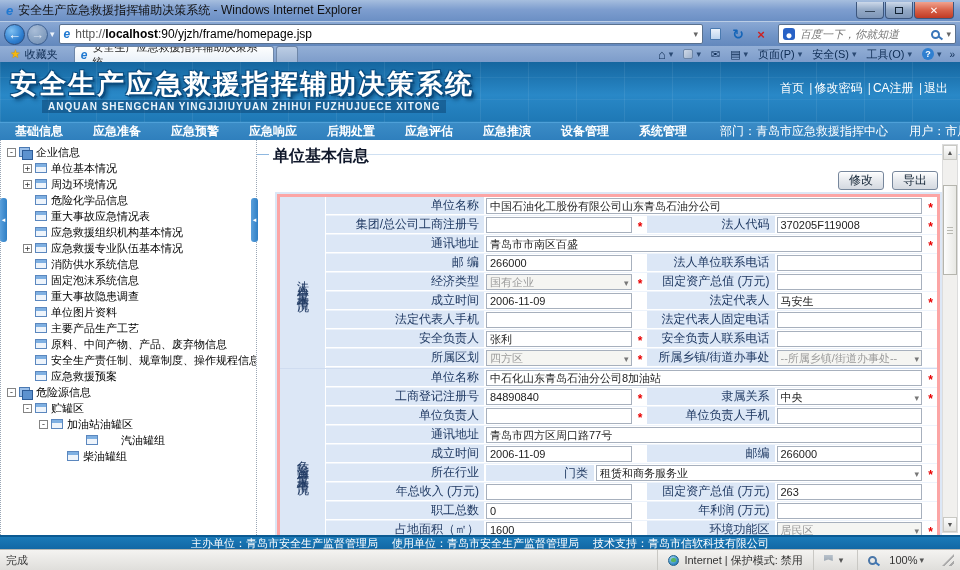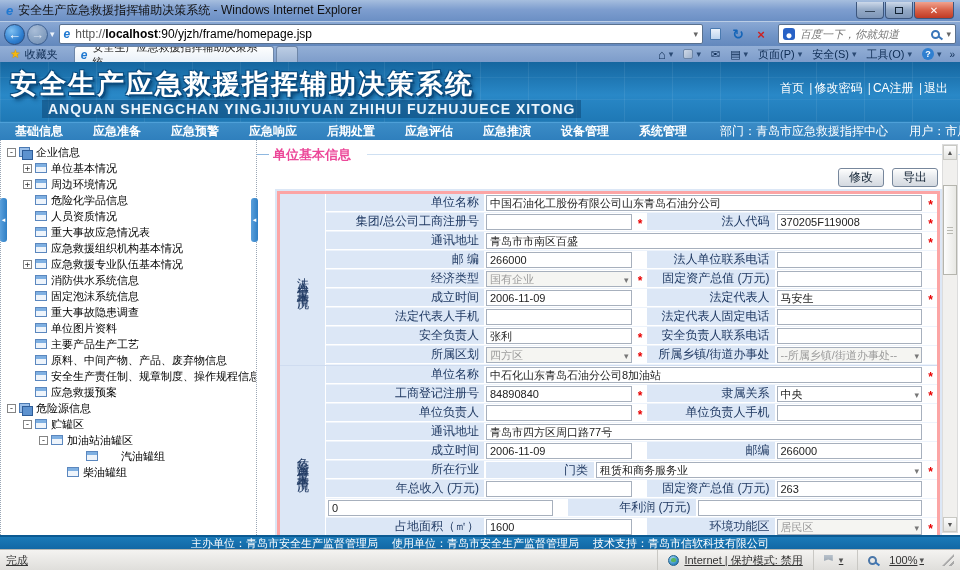--- a/index.html
+++ b/index.html
@@ -60,21 +60,21 @@
     display:flex; align-items:center; justify-content:center; }
   .chev2 { font-size:10px; padding:0 3px; color:#0d2b52; }
 
   
   .appheader { height:60px; background:linear-gradient(180deg,#15669f,#2988c7 55%,#1e78b5); position:relative; overflow:hidden; }
   .appheader::before { content:""; position:absolute; inset:0;
     background:repeating-linear-gradient(90deg,rgba(255,255,255,.07) 0 1px,transparent 1px 48px),
                repeating-linear-gradient(0deg,rgba(255,255,255,.05) 0 1px,transparent 1px 22px); }
   .apptitle { position:absolute; left:10px; top:4px; color:#fff; font-size:27px; font-weight:bold; letter-spacing:2px;
     text-shadow:2px 2px 0 #0a4c80, -1px -1px 0 #0a4c80, 1px -1px 0 #0a4c80, -1px 1px 0 #0a4c80, 3px 3px 4px #063a63; }
-  .appsub { position:absolute; left:42px; top:38px; color:#eaf4fc; font-size:14px; font-weight:bold; letter-spacing:1px;
+  .appsub { position:absolute; left:42px; top:38px; color:#eaf4fc; font-size:10px; font-weight:bold; letter-spacing:1px;
     background:rgba(8,60,105,.45); padding:1px 6px; }
   .hdrlinks { position:absolute; right:10px; top:18px; color:#fff; font-size:12px; }
   .hdrlinks span.lnk { cursor:pointer; padding:0 2px; }
   .hdrlinks span.sep { opacity:.9; }
 
   .menubar { height:18px; background:linear-gradient(180deg,#3b8cc6,#2f7fbd); display:flex; align-items:flex-end;
     color:#fff; font-size:12px; font-weight:bold; border-top:1px solid #4ea0d8; }
   .menubar .mitem { padding:0 15px; cursor:pointer; white-space:nowrap; }
   .menubar .mright { margin-left:auto; font-weight:normal; padding-right:8px; white-space:nowrap; }
   .menubar .mright span { margin-left:18px; }
@@ -90,21 +90,21 @@
   .ic-folders { width:13px; height:11px; position:relative; margin-right:4px; flex:none; }
   .ic-folders::before { content:""; position:absolute; left:0; top:0; width:9px; height:8px; background:#9cc0ea; border:1px solid #4a79b2; }
   .ic-folders::after { content:""; position:absolute; left:3px; top:3px; width:9px; height:8px; background:#5d92cf; border:1px solid #2d5c98; }
   .ic-table { width:12px; height:10px; border:1px solid #5b87be; margin-right:4px; flex:none;
     background:linear-gradient(180deg,#7fb0e2 0 3px,#eef4fb 3px),linear-gradient(90deg,#eef4fb 0 5px,#c7d9ef 5px 6px,#eef4fb 6px); }
   .splitpill { position:absolute; width:7px; height:44px; background:linear-gradient(90deg,#5aa0dc,#2f7fc5); border-radius:3px;
     top:58px; color:#fff; font-size:7px; display:flex; align-items:center; justify-content:center; cursor:pointer; z-index:5; }
   .pill-left { left:0; } .pill-right { left:251px; }
 
   .content { flex:1; position:relative; padding:6px 20px 0 10px; overflow:hidden; }
-  .legend { color:#ec4899; font-weight:bold; font-size:13px; position:relative; padding-left:6px; }
+  .legend { color:#0f172a; font-weight:bold; font-size:16px; position:relative; padding-left:6px; }
   .legend::before { content:""; position:absolute; left:-10px; top:8px; width:12px; height:1px; background:#8fb8e0; }
   .legend::after { content:""; position:absolute; left:100px; right:-20px; top:8px; height:1px; background:#cfe0f2; }
   .btnrow { display:flex; justify-content:flex-end; gap:8px; margin:4px 2px 4px 0; }
   .btn { min-width:46px; height:19px; border:1px solid #77879c; border-radius:3px; font-size:12px; color:#123;
     background:linear-gradient(180deg,#fefefe,#e8ebef 45%,#d4d9e0); box-shadow:inset 0 1px 0 #fff;
     display:flex; align-items:center; justify-content:center; padding:0 8px; cursor:pointer; }
 
   .formtable { border:3px solid #fca5a5; background:#fff; outline:2px solid #dce7f6; outline-offset:-0px; margin-left:10px; }
   .fsec { display:flex; border-bottom:1px solid #cfdcf0; }
   .fstrip { width:46px; background:#dce7f6; border-right:1px solid #fff; display:flex; align-items:center; justify-content:center; }
@@ -131,21 +131,21 @@
   .vsb .arr.dn { position:absolute; bottom:0; left:0; right:0; }
   .vsb .thumb { position:absolute; top:40px; left:0; right:0; height:90px; border:1px solid #b5b5ae;
     background:linear-gradient(90deg,#fdfdfd,#e8e8e4); }
   .vsb .thumb::after { content:""; position:absolute; left:3px; right:3px; top:40px; height:8px;
     background:repeating-linear-gradient(0deg,#b9b9b2 0 1px,transparent 1px 3px); }
 
   
   .footerbar { height:14px; background:linear-gradient(180deg,#1a7ab8,#1268a5); border-top:2px solid #0b5a92;
     color:#fff; font-size:11px; display:flex; align-items:center; justify-content:center; gap:14px; white-space:nowrap; }
   .statusbar { height:21px; background:linear-gradient(180deg,#f4f3f1,#dfdedb); border-top:1px solid #b7b7b2;
-    display:flex; align-items:center; font-size:11px; color:#333; padding:0 6px;text-decoration:underline; }
+    display:flex; align-items:center; font-size:11px; color:#333; padding:0 6px; }
   .statusbar .sleft { flex:1; }
   .scell { display:flex; align-items:center; padding:0 10px; border-left:1px solid #c9c8c4; height:100%; }
   .globe { width:11px; height:11px; border-radius:50%; background:radial-gradient(circle at 35% 30%,#9fd3f2,#2f8ac2 70%,#1b6a9e);
     border:1px solid #23618c; margin-right:5px; position:relative; }
   .globe::after{ content:""; position:absolute; left:2px; top:2px; width:5px; height:4px; background:#58b55e; border-radius:40%; }
   .flag-ic { width:9px; height:10px; background:linear-gradient(180deg,#b8c2cc,#8f9aa6); clip-path:polygon(0 0,100% 0,100% 60%,50% 45%,0 60%); margin-right:4px; }
   .zoomcell .mag { border-color:#4a76a8; }
   .grip { width:12px; height:12px; margin-left:4px;
     background:repeating-linear-gradient(135deg,transparent 0 3px,#aaa 3px 5px); clip-path:polygon(100% 0,100% 100%,0 100%); }
 </style>
@@ -283,25 +283,20 @@
         <span>周边环境情况</span>
       </div>
       <div class="treerow" style="padding-left: 20px;">
         <span class="texp-sp"></span>
         <span class="ic-table"></span>
         <span>危险化学品信息</span>
       </div>
       <div class="treerow" style="padding-left: 20px;">
         <span class="texp-sp"></span>
         <span class="ic-table"></span>
-        <span>人员资质情况</span>
-      </div>
-      <div class="treerow" style="padding-left: 20px;">
-        <span class="texp-sp"></span>
-        <span class="ic-table"></span>
         <span>重大事故应急情况表</span>
       </div>
       <div class="treerow" style="padding-left: 20px;">
         <span class="texp-sp"></span>
         <span class="ic-table"></span>
         <span>应急救援组织机构基本情况</span>
       </div>
       <div class="treerow" style="padding-left: 20px;">
         <span class="texp">+</span>
         <span class="ic-table"></span>
@@ -555,20 +550,21 @@
                 <div class="ctl"></div>
               </div>
               <span class="fstar"></span>
               <div class="flabel w2">固定资产总值 (万元)</div>
               <div class="fval">
                 <div class="ctl">263</div>
               </div>
               <span class="fstar"></span>
             </div>
             <div class="frow">
+              <div class="flabel w1">职工总数</div>
               <div class="fval">
                 <div class="ctl">0</div>
               </div>
               <span class="fstar"></span>
               <div class="flabel w2">年利润 (万元)</div>
               <div class="fval">
                 <div class="ctl"></div>
               </div>
               <span class="fstar"></span>
             </div>

